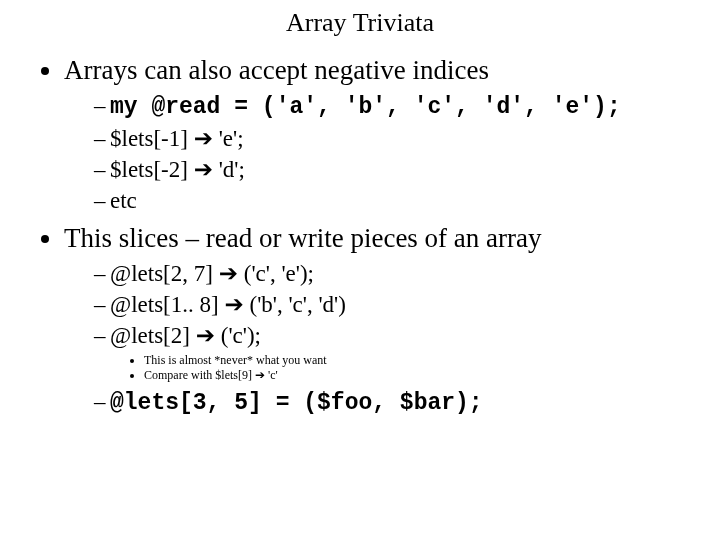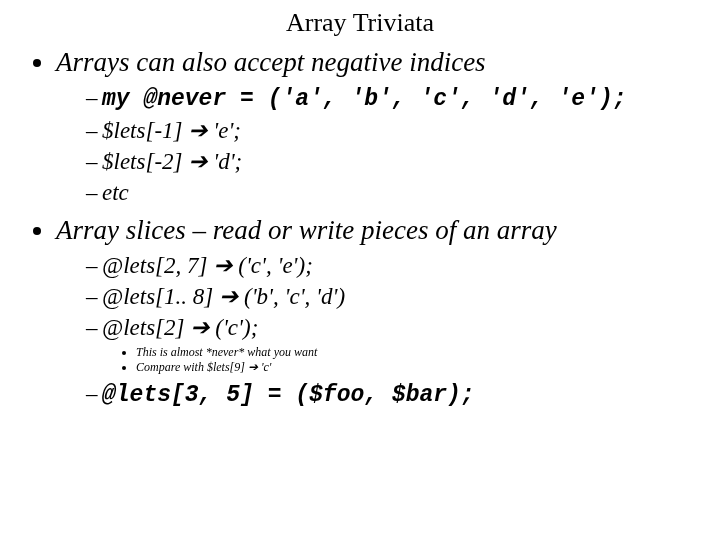--- a/index.html
+++ b/index.html
@@ -16,24 +16,23 @@
     padding: 8px 20px 0 20px;
     box-sizing: border-box;
   }
   .title {
     text-align: center;
     font-size: 26px;
     font-weight: normal;
     margin: 0 0 6px 0;
   }
   ul.lvl1 {
-    margin: 8px;
+    margin: 16px;
     padding-left: 28px;
     list-style-type: disc;
-    font-style: italic;
   }
   ul.lvl1 > li {
     font-size: 27px;
     line-height: 1.25;
     margin-bottom: 2px;
   }
   ul.lvl2 {
     margin: 2px 0 6px 0;
     padding-left: 30px;
     list-style: none;
@@ -72,29 +71,29 @@
 <body>
 
 <div class="slide">
   <h1 class="title">Array Triviata</h1>
 
   <ul class="lvl1">
 
     <li>
       <span>Arrays can also accept negative indices</span>
       <ul class="lvl2">
-        <li><span class="mono">my @never = ('a', 'b', 'c', 'd', 'e');</span></li>
+        <li><span class="mono">my @read = ('a', 'b', 'c', 'd', 'e');</span></li>
         <li><span>$lets[-1] </span><span class="arrow">➔</span><span> 'e';</span></li>
         <li><span>$lets[-2] </span><span class="arrow">➔</span><span> 'd';</span></li>
         <li><span>etc</span></li>
       </ul>
     </li>
 
     <li>
-      <span>Array slices – read or write pieces of an array</span>
+      <span>This slices – read or write pieces of an array</span>
       <ul class="lvl2">
         <li><span>@lets[2, 7] </span><span class="arrow">➔</span><span> ('c', 'e');</span></li>
         <li><span>@lets[1.. 8] </span><span class="arrow">➔</span><span> ('b', 'c', 'd')</span></li>
         <li>
           <span>@lets[2] </span><span class="arrow">➔</span><span> ('c');</span>
           <ul class="lvl3">
             <li><span>This is almost *never* what you want</span></li>
             <li><span>Compare with $lets[9] </span><span class="arrow">➔</span><span> 'c'</span></li>
           </ul>
         </li>

